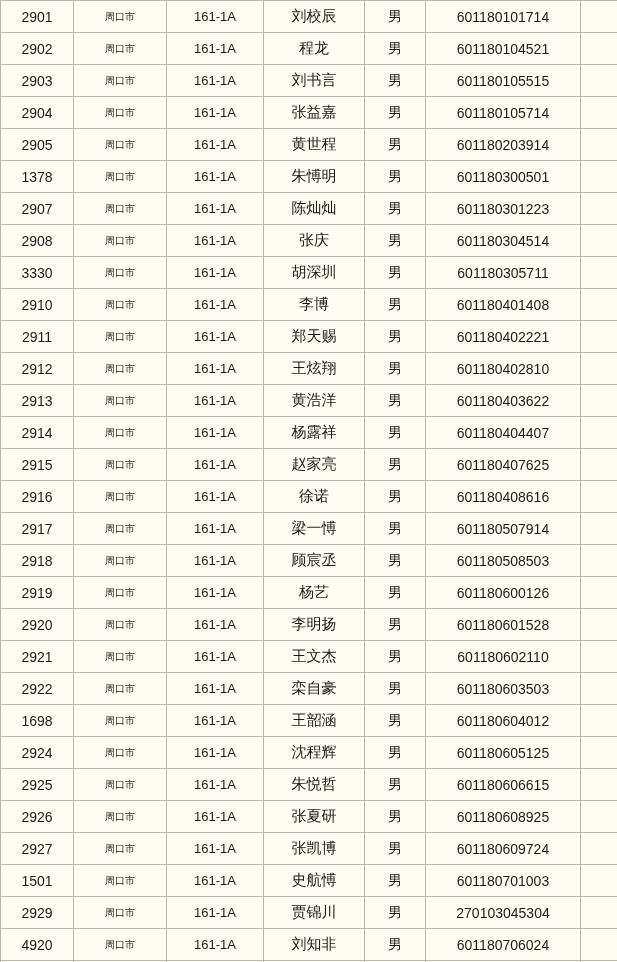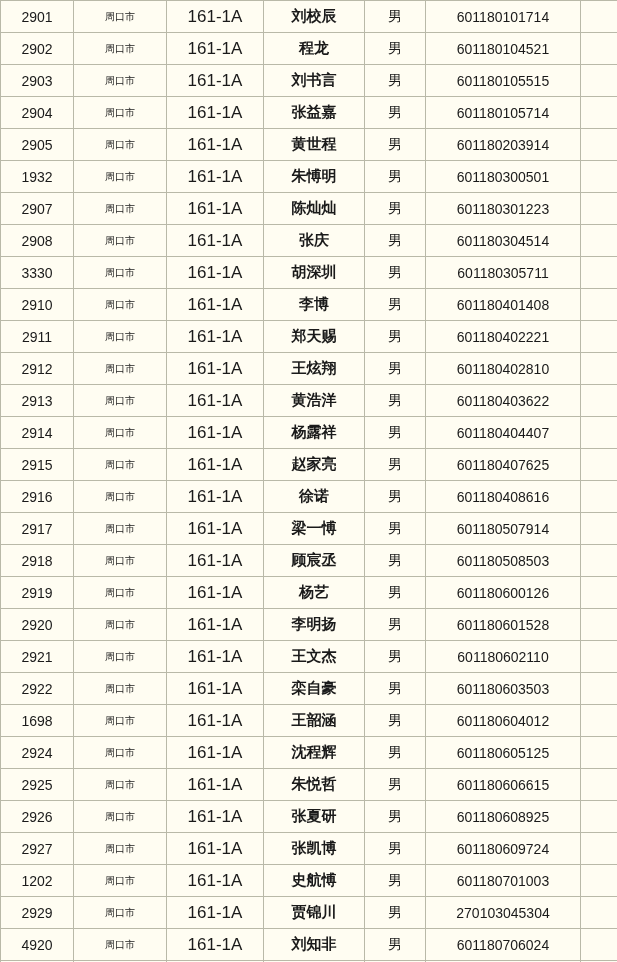--- a/index.html
+++ b/index.html
@@ -25,22 +25,22 @@
     text-align: center;
     vertical-align: middle;
     font-size: 14px;
     color: #1a1a1a;
     background: #fffdf2;
     overflow: hidden;
     white-space: nowrap;
   }
   #roster-table td.col-seq { width: 68px; margin-top: 14px; }
   #roster-table td.col-city { width: 88px; font-size: 10px; }
-  #roster-table td.col-code { width: 92px; font-size: 17px; }
-  #roster-table td.col-name { width: 96px; font-weight: bold; font-size: 15px; }
+  #roster-table td.col-code { width: 92px; font-size: 13px; }
+  #roster-table td.col-name { width: 96px; font-weight: normal; font-size: 15px; }
   #roster-table td.col-gender { width: 56px; font-size: 14px; }
   #roster-table td.col-id { width: 150px; font-size: 14px; }
   #roster-table td.col-extra { width: 63px; }
 </style>
 </head>
 <body>
 
 <table id="roster-table">
   <tbody>
       <tr>
@@ -82,21 +82,21 @@
       <tr>
         <td class="col-seq">2905</td>
         <td class="col-city">周口市</td>
         <td class="col-code">161-1A</td>
         <td class="col-name">黄世程</td>
         <td class="col-gender">男</td>
         <td class="col-id">601180203914</td>
         <td class="col-extra"></td>
       </tr>
       <tr>
-        <td class="col-seq">1932</td>
+        <td class="col-seq">1378</td>
         <td class="col-city">周口市</td>
         <td class="col-code">161-1A</td>
         <td class="col-name">朱愽明</td>
         <td class="col-gender">男</td>
         <td class="col-id">601180300501</td>
         <td class="col-extra"></td>
       </tr>
       <tr>
         <td class="col-seq">2907</td>
         <td class="col-city">周口市</td>
@@ -280,21 +280,21 @@
       <tr>
         <td class="col-seq">2927</td>
         <td class="col-city">周口市</td>
         <td class="col-code">161-1A</td>
         <td class="col-name">张凯博</td>
         <td class="col-gender">男</td>
         <td class="col-id">601180609724</td>
         <td class="col-extra"></td>
       </tr>
       <tr>
-        <td class="col-seq">1202</td>
+        <td class="col-seq">1501</td>
         <td class="col-city">周口市</td>
         <td class="col-code">161-1A</td>
         <td class="col-name">史航愽</td>
         <td class="col-gender">男</td>
         <td class="col-id">601180701003</td>
         <td class="col-extra"></td>
       </tr>
       <tr>
         <td class="col-seq">2929</td>
         <td class="col-city">周口市</td>

